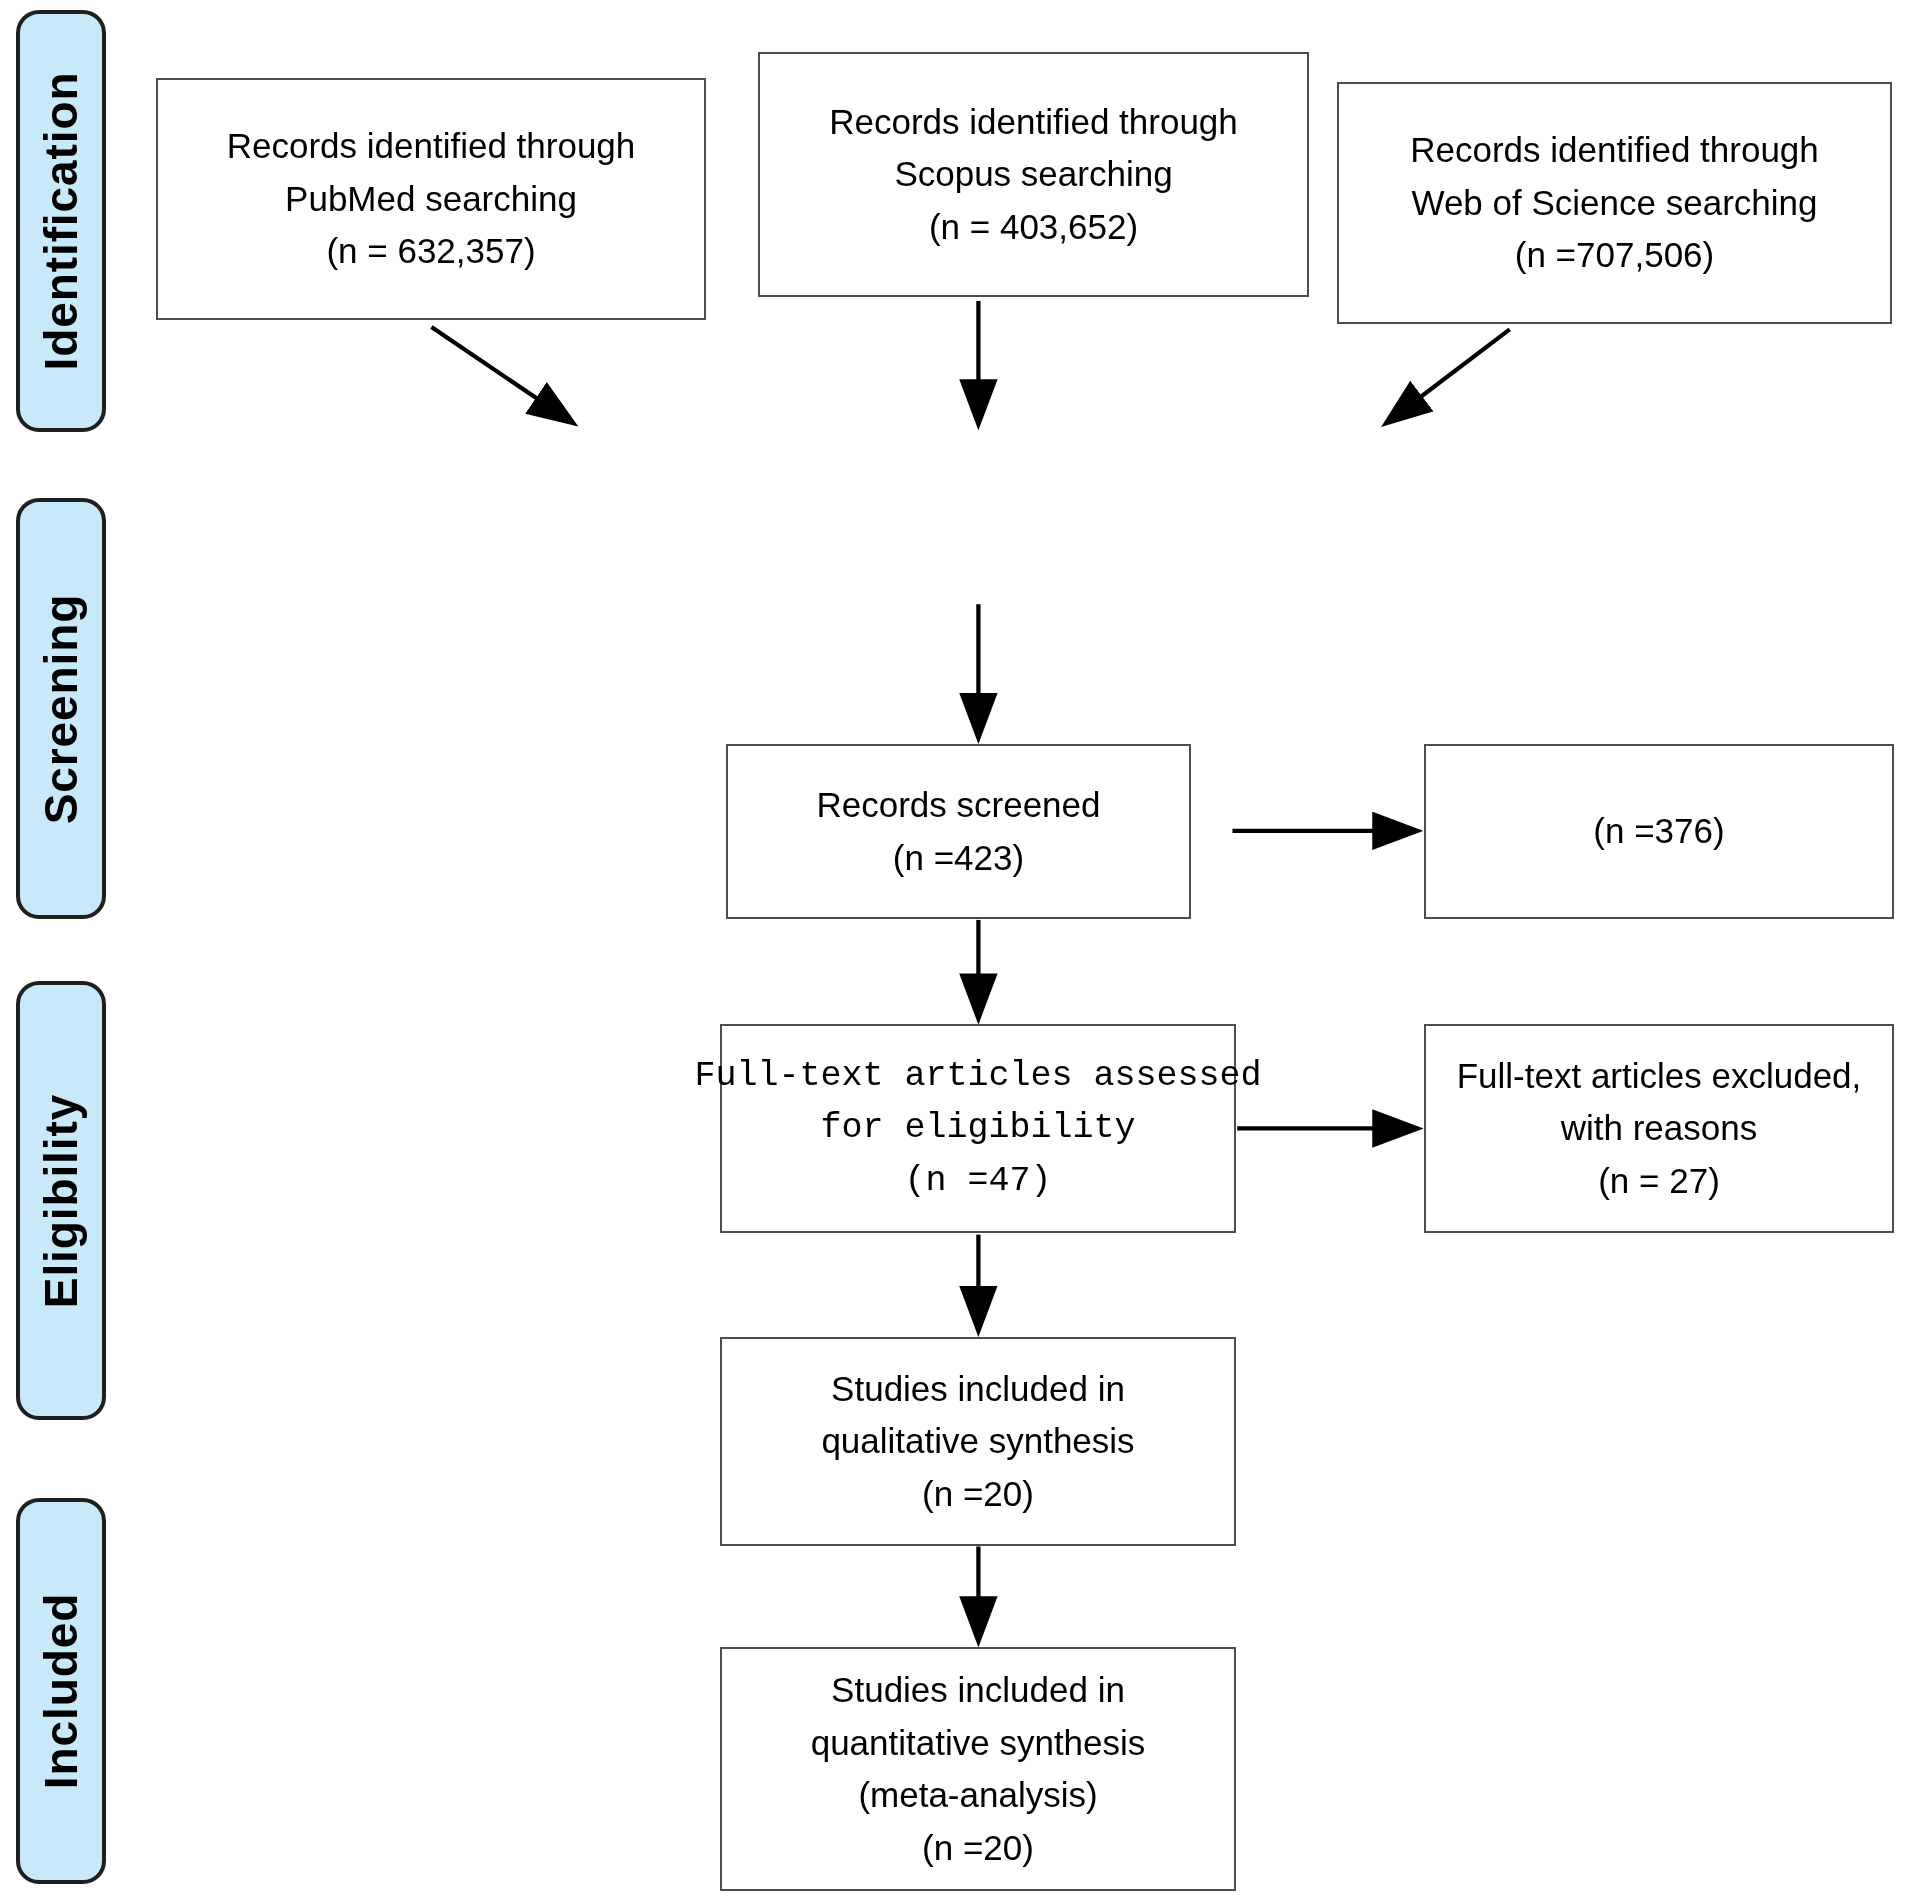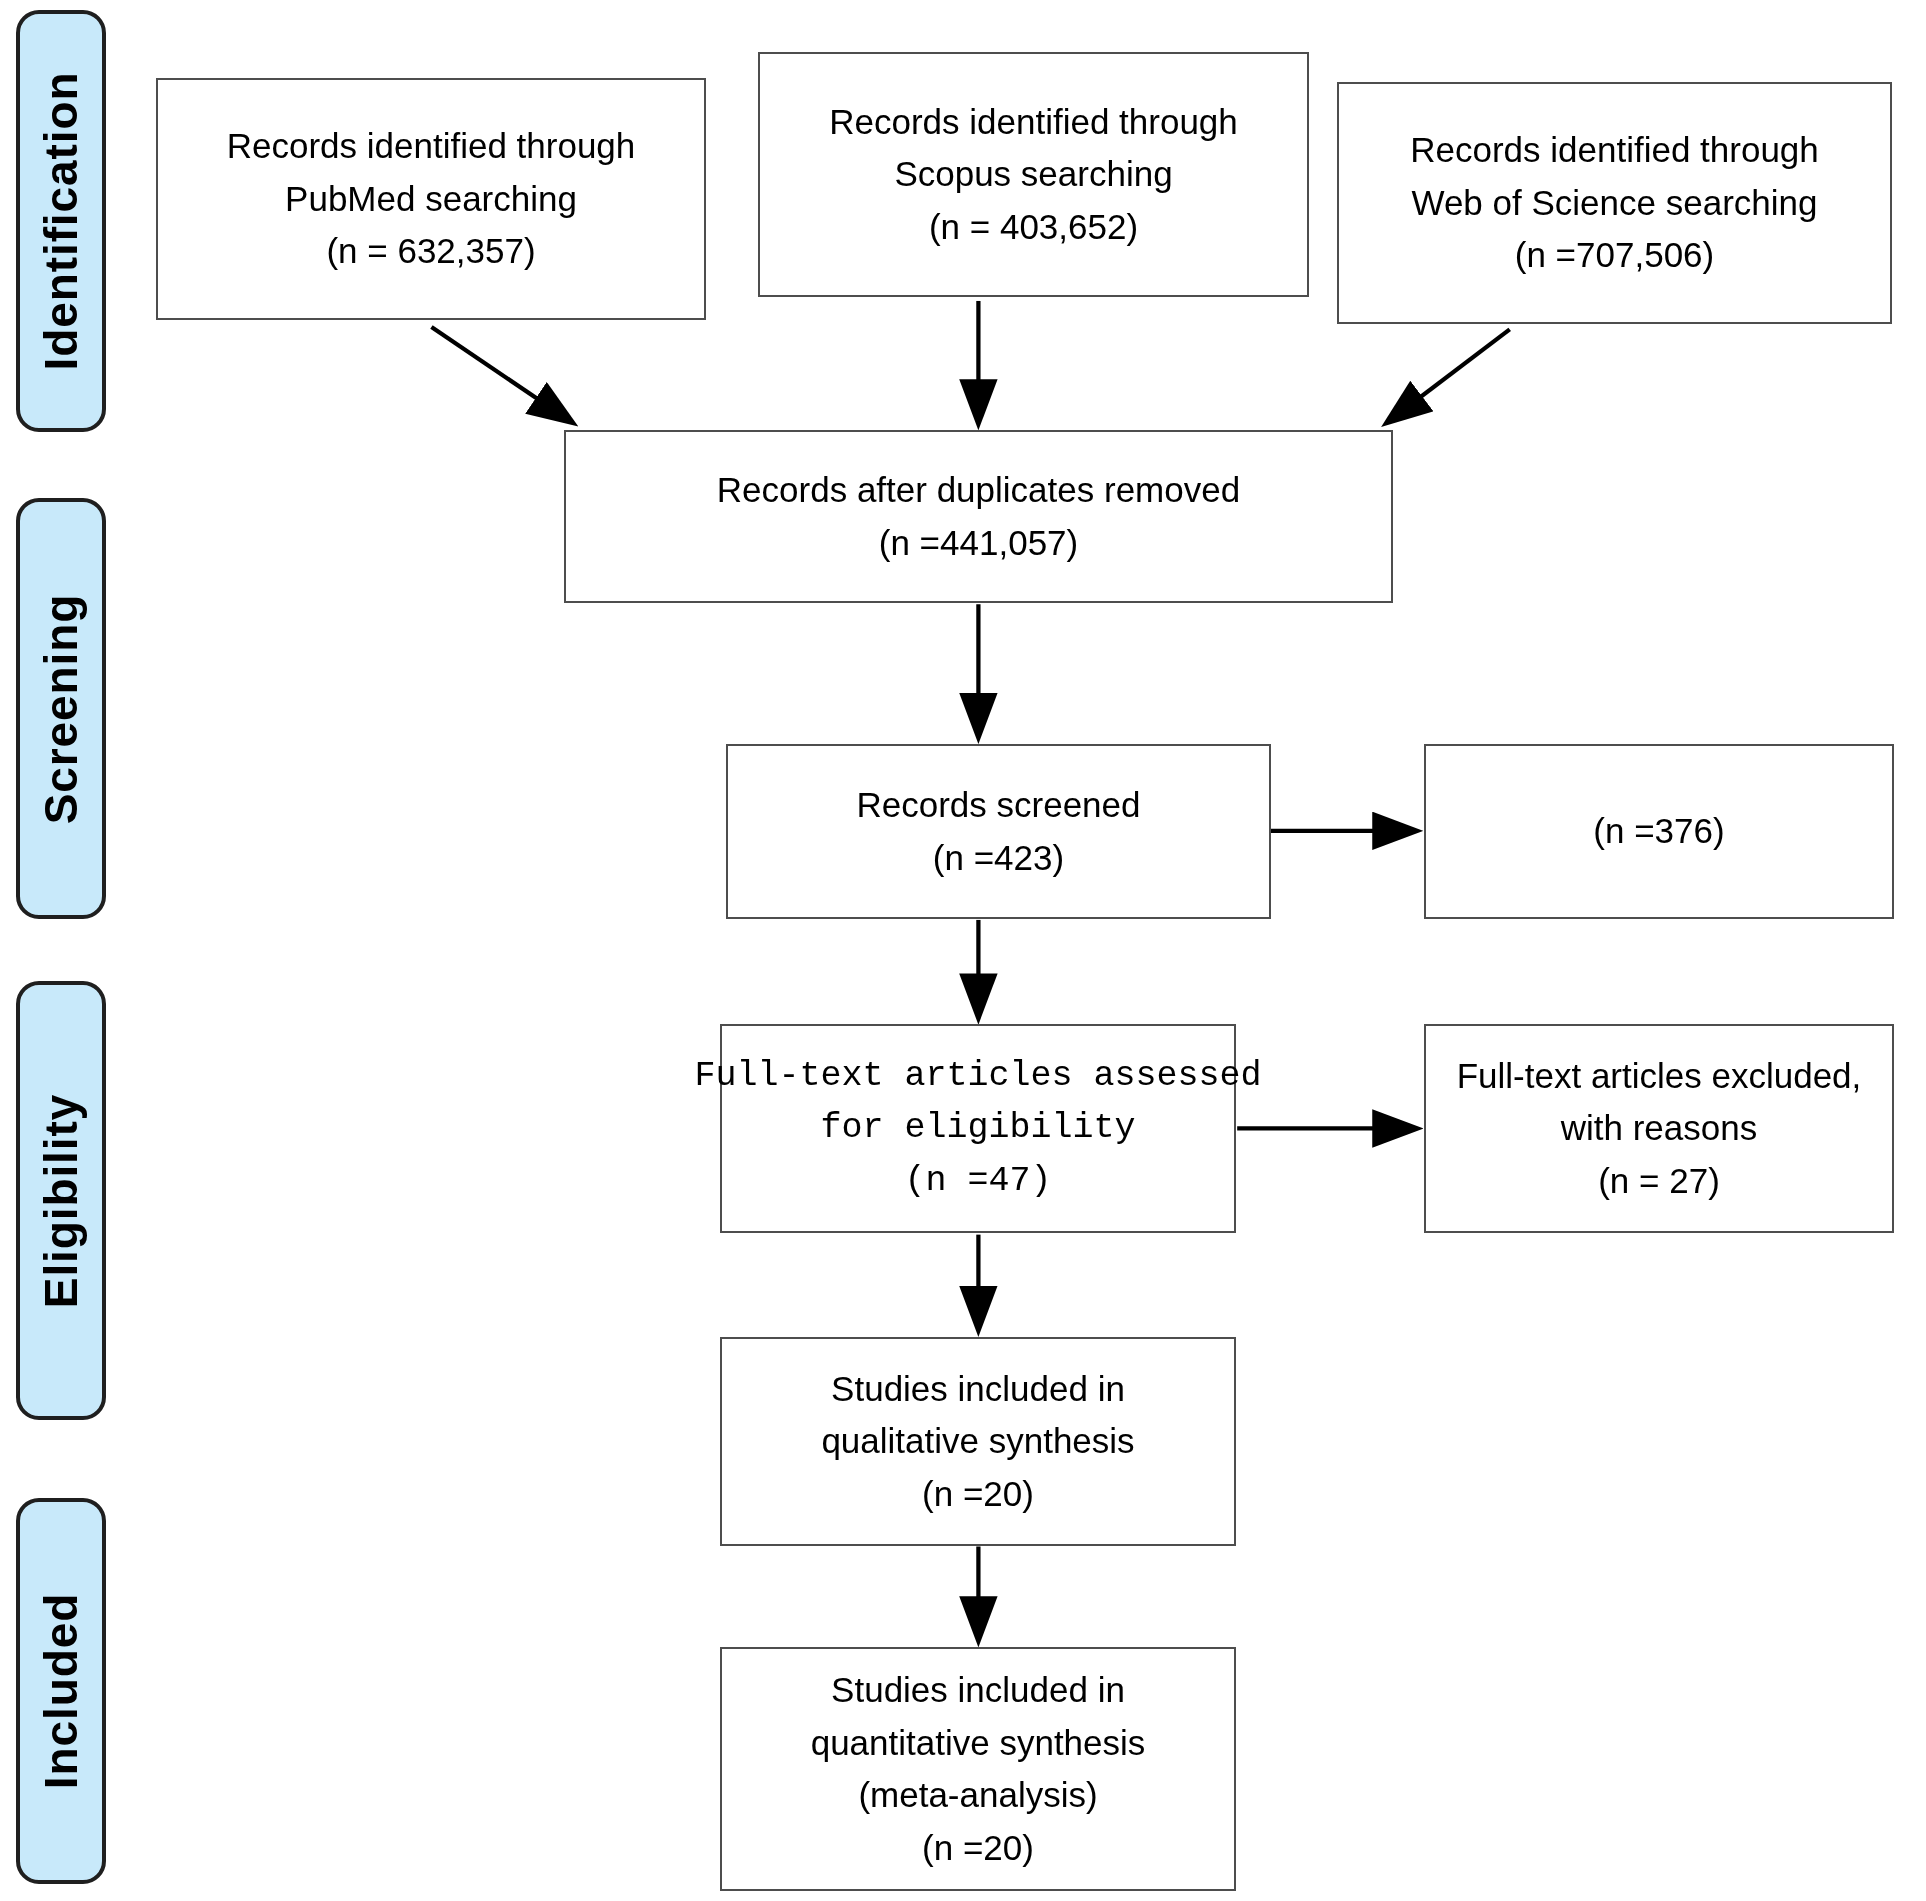--- a/index.html
+++ b/index.html
@@ -65,21 +65,21 @@
     text-align: center;
     font-size: 35px;
     line-height: 1.5;
   }
   .box .line { display: block; white-space: nowrap; }
 
   #box-pubmed       { left: 156px;  top: 78px;  width: 550px; height: 242px; }
   #box-scopus       { left: 758px; top: 52px;  width: 551px; height: 245px; }
   #box-wos          { left: 1337px; top: 82px;  width: 555px; height: 242px; }
   #box-duplicates   { left: 564px; top: 430px;  width: 829px; height: 173px; }
-  #box-screened     { left: 726px; top: 744px; width: 545px; height: 175px; }
+  #box-screened     { left: 726px; top: 744px; width: 465px; height: 175px; }
   #box-excluded     { left: 1424px; top: 744px; width: 470px;  height: 175px; }
   #box-fulltext     { left: 720px; top: 1024px; width: 516px; height: 209px; font-family: Liberation Mono, monospace; }
   #box-ft-excluded  { left: 1424px; top: 1024px; width: 470px;  height: 209px; text-align: right; }
   #box-qualitative  { left: 720px; top: 1337px; width: 516px; height: 209px; }
   #box-quantitative { left: 720px; top: 1647px; width: 516px; height: 244px; }
 </style>
 </head>
 <body>
 
 <div class="canvas">
@@ -125,24 +125,20 @@
     <span class="line">Scopus searching</span>
     <span class="line">(n = 403,652)</span>
   </div>
 
   <div class="box" id="box-wos">
     <span class="line">Records identified through</span>
     <span class="line">Web of Science searching</span>
     <span class="line">(n =707,506)</span>
   </div>
 
-  <div class="box" id="box-duplicates">
-    <span class="line">Records after duplicates removed</span>
-    <span class="line">(n =441,057)</span>
-  </div>
 
   <div class="box" id="box-screened">
     <span class="line">Records screened</span>
     <span class="line">(n =423)</span>
   </div>
 
   <div class="box" id="box-excluded">
     <span class="line">(n =376)</span>
   </div>
 

